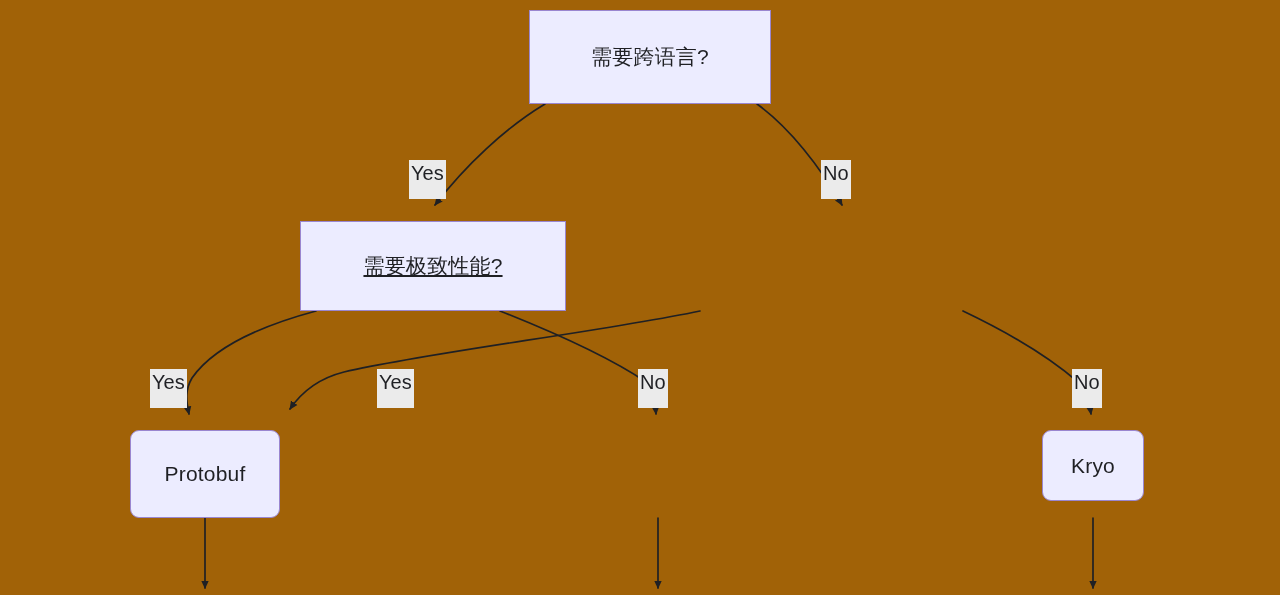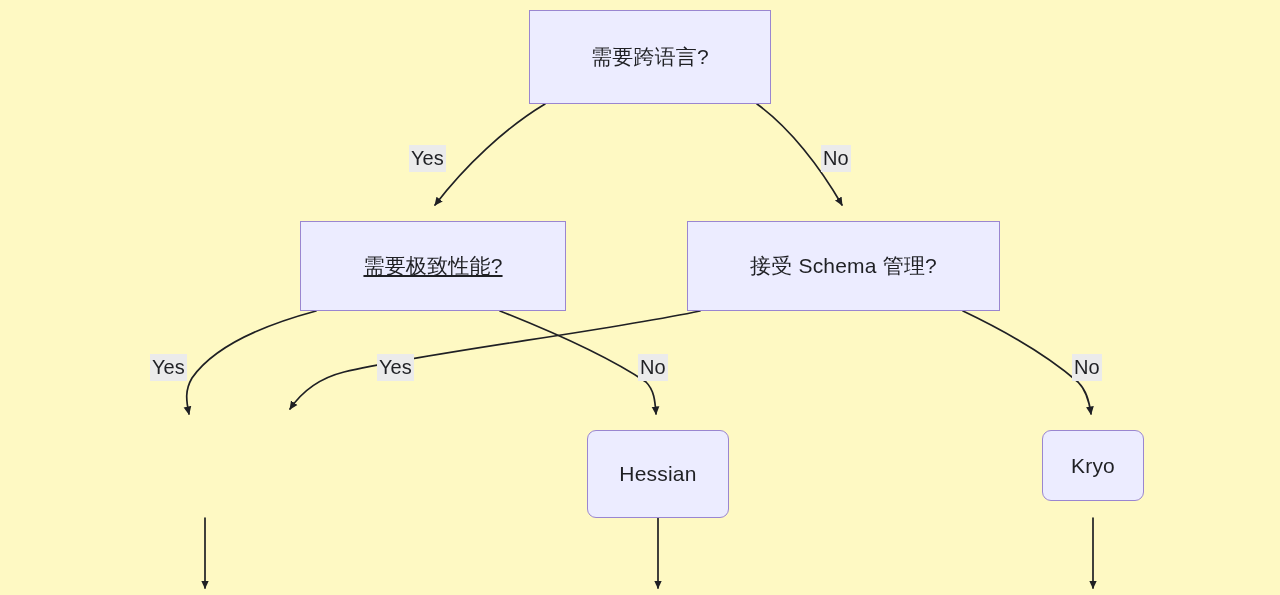--- a/index.html
+++ b/index.html
@@ -10,21 +10,21 @@
   body {
     width: 1280px;
     height: 595px;
     overflow: hidden;
     font-family: "Liberation Sans", sans-serif;
   }
   #diagram-root {
     position: relative;
     width: 1280px;
     height: 595px;
-    background: #fef9c3;
+    background: #a16207;
   }
   #edge-layer {
     position: absolute;
     left: 0;
     top: 0;
     width: 1280px;
     height: 595px;
   }
   .node {
     position: absolute;
@@ -49,23 +49,24 @@
     font-size: 21px;
   }
   .edge-label {
     position: absolute;
     box-sizing: border-box;
     background: #ebebeb;
     color: #1f2024;
     font-family: "Liberation Sans", sans-serif;
     font-size: 20px;
     line-height: 1.0;
-    padding: 3px 2px 4px 2px;
+    padding: 3px 2px 16px 2px;
     white-space: nowrap;
     text-align: center;
+    margin-top: 15px;
   }
 </style>
 </head>
 <body>
 
 <div id="diagram-root">
 
   <svg id="edge-layer" viewBox="0 0 1280 595" width="1280" height="595" xmlns="http://www.w3.org/2000/svg">
     <defs>
       <marker id="arrowhead" markerWidth="9" markerHeight="9" refX="7.5" refY="4.5" orient="auto" markerUnits="userSpaceOnUse">
@@ -90,28 +91,25 @@
   </svg>
 
   <div class="node decision" style="left:529px; top:10px; width:242px; height:94px;">
     <span>需要跨语言?</span>
   </div>
 
   <div class="node decision" style="left:300px; top:221px; width:266px; height:90px;text-decoration:underline;">
     <span>需要极致性能?</span>
   </div>
 
-  <div class="node decision" style="left:687px; top:221px; width:313px; height:90px;">
-    <span>接受 Schema 管理?</span>
+
+  <div class="node terminal" style="left:130px; top:430px; width:150px; height:88px;">
+    <span>Protobuf</span>
   </div>
 
-
-  <div class="node terminal" style="left:587px; top:430px; width:142px; height:88px;">
-    <span>Hessian</span>
-  </div>
 
   <div class="node terminal" style="left:1042px; top:430px; width:102px; height:71px;">
     <span>Kryo</span>
   </div>
 
   <div class="edge-label" style="left:409px; top:145px;">Yes</div>
 
   <div class="edge-label" style="left:821px; top:145px;">No</div>
 
   <div class="edge-label" style="left:150px; top:354px;">Yes</div>

